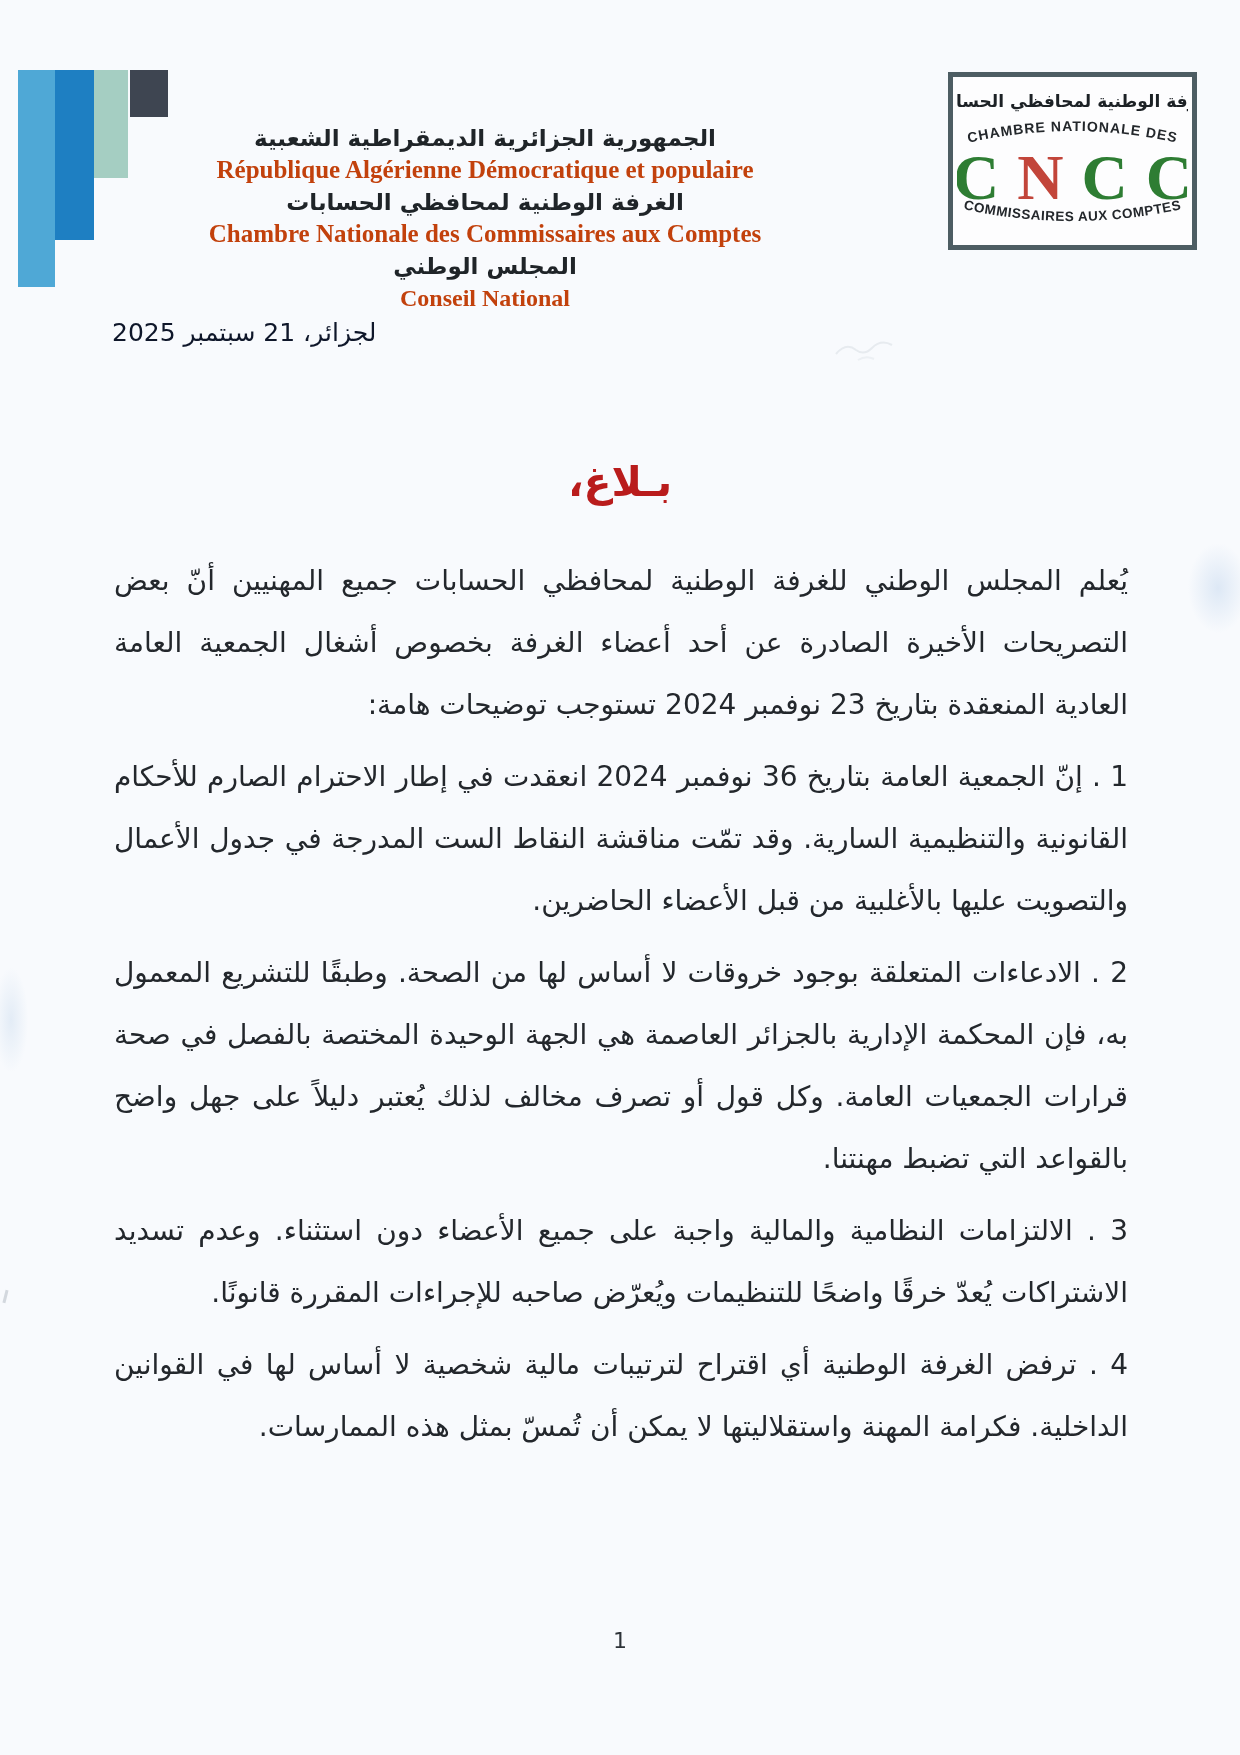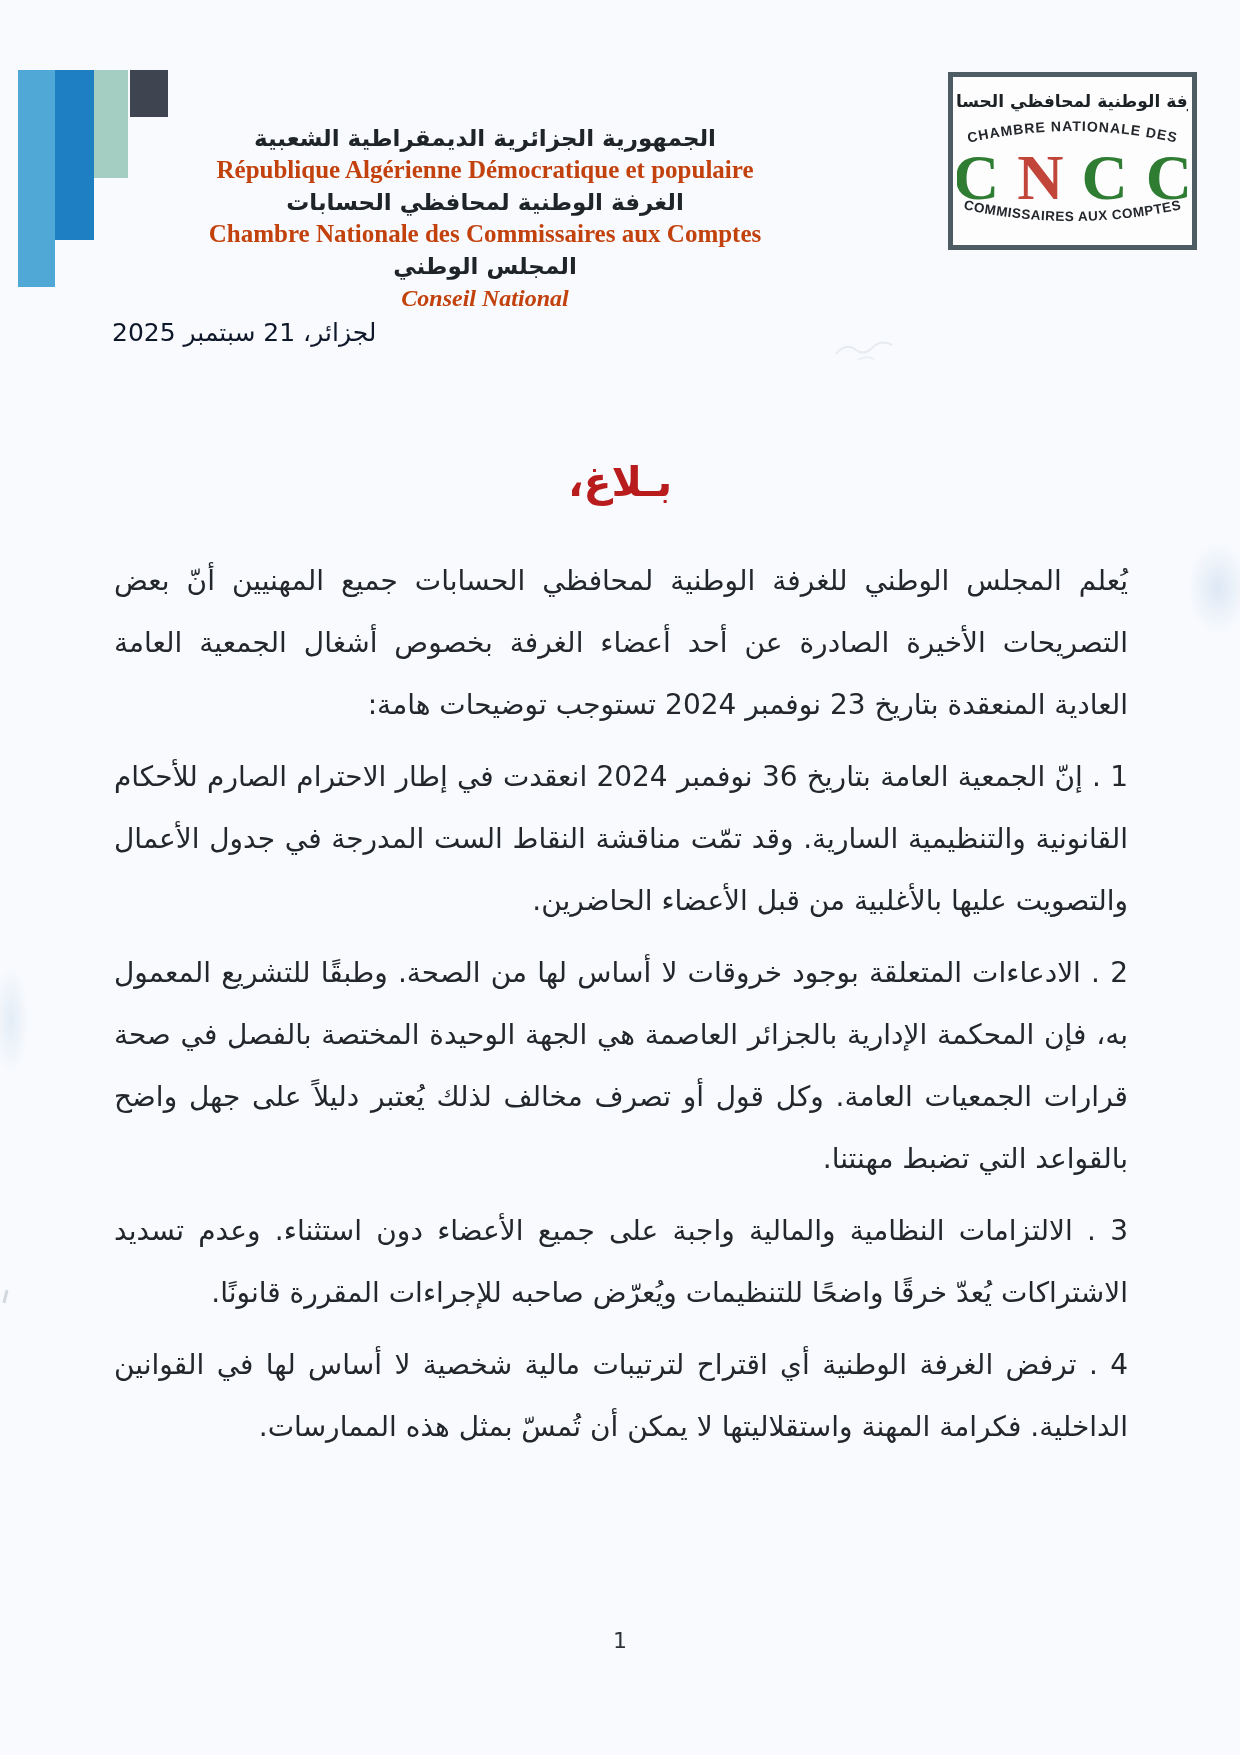--- a/index.html
+++ b/index.html
@@ -7,21 +7,21 @@
     position:relative;width:1240px;height:1755px;margin:0 auto;
     background:#f8fafd;overflow:hidden;
     font-family:"DejaVu Sans",sans-serif;color:#24282d;
   }
   
   .brand-bars{position:absolute;left:18px;top:70px;}
   
   .header-block{position:absolute;left:165px;top:80px;width:640px;text-align:center;margin-top:42px;}
   .h-ar{font-size:23px;font-weight:bold;line-height:32px;direction:rtl;color:#1f2428;}
   .h-fr{font-size:25px;font-weight:bold;line-height:32px;font-family:"Liberation Serif",serif;color:#c2410c;}
-  .h-fr.small{font-size:24px;font-style:italic;}
+  .h-fr.small{font-size:24px;}
   
   .logo-box{
     position:absolute;left:948px;top:72px;width:249px;height:178px;
     box-sizing:border-box;border:5px solid #4d5d63;background:#fdfdfe;
     display:flex;align-items:center;justify-content:center;padding:2px;
   }
   .logo-box svg{display:block;}
   
   .date-line{position:absolute;left:112px;top:318px;font-size:25px;direction:rtl;color:#0f172a;white-space:nowrap;}
   

